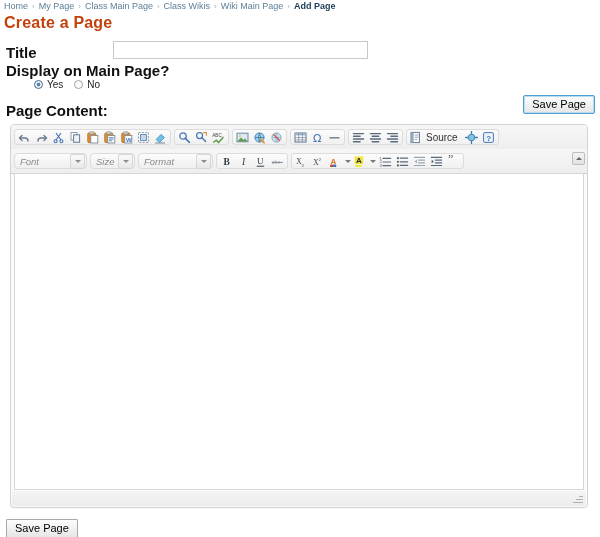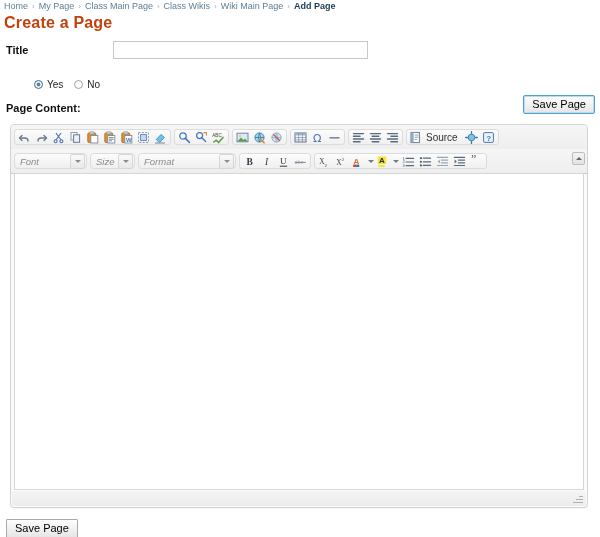--- a/index.html
+++ b/index.html
@@ -33,21 +33,21 @@
     position: absolute; left: 4px; top: 13px;
     font-size: 16px; font-weight: bold;
     color: #c2410c;
     letter-spacing: 0.2px;
     line-height: 19px;
   }
 
   
   .lbl {
     position: absolute;
-    font-size: 11px; font-weight: bold; color: #111;
+    font-size: 15px; font-weight: bold; color: #111;
   }
   #lbl-title { left: 6px; top: 44px; }
   #lbl-display { left: 6px; top: 62px; }
   #lbl-content { left: 6px; top: 102px; }
 
   #title-input {
     position: absolute; left: 113px; top: 41px;
     width: 249px; height: 16px;
     border: 1px solid #c8c8c8;
     background: #fff;
@@ -177,21 +177,21 @@
   }
   .combo .carrow i {
     display: block;
     width: 0; height: 0;
     border-left: 3px solid transparent;
     border-right: 3px solid transparent;
     border-top: 3px solid #8d8d8d;
   }
   #combo-font { width: 73px; }
   #combo-size { width: 45px; }
-  #combo-format { width: 98px; }
+  #combo-format { width: 75px; }
 
   .src-label {
     font-size: 10px; color: #333; padding: 0 4px;
     font-family: "Liberation Sans", sans-serif;
   }
 
   
   #toolbar-collapse {
     position: absolute;
     right: 2px; top: 3px;
@@ -253,20 +253,21 @@
 
 <div id="page">
 
   <div class="breadcrumb" id="breadcrumb"><span class="crumb">Home</span><span class="sep">›</span><span class="crumb">My Page</span><span class="sep">›</span><span class="crumb">Class Main Page</span><span class="sep">›</span><span class="crumb">Class Wikis</span><span class="sep">›</span><span class="crumb">Wiki Main Page</span><span class="sep">›</span><span class="crumb current">Add Page</span></div>
 
   <div class="page-title">Create a Page</div>
 
   <div class="lbl" id="lbl-title">Title</div>
   <input id="title-input" type="text" value="" style="">
 
+  <div class="lbl" id="lbl-display">Display on Main Page?</div>
   <div class="radio-row">
     <span class="rdo checked"></span>
     <span class="rlabel">Yes</span>
     <span class="rdo"></span>
     <span class="rlabel">No</span>
   </div>
 
   <div class="lbl" id="lbl-content">Page Content:</div>
 
   <button class="savebtn" id="save-top">Save Page</button>

